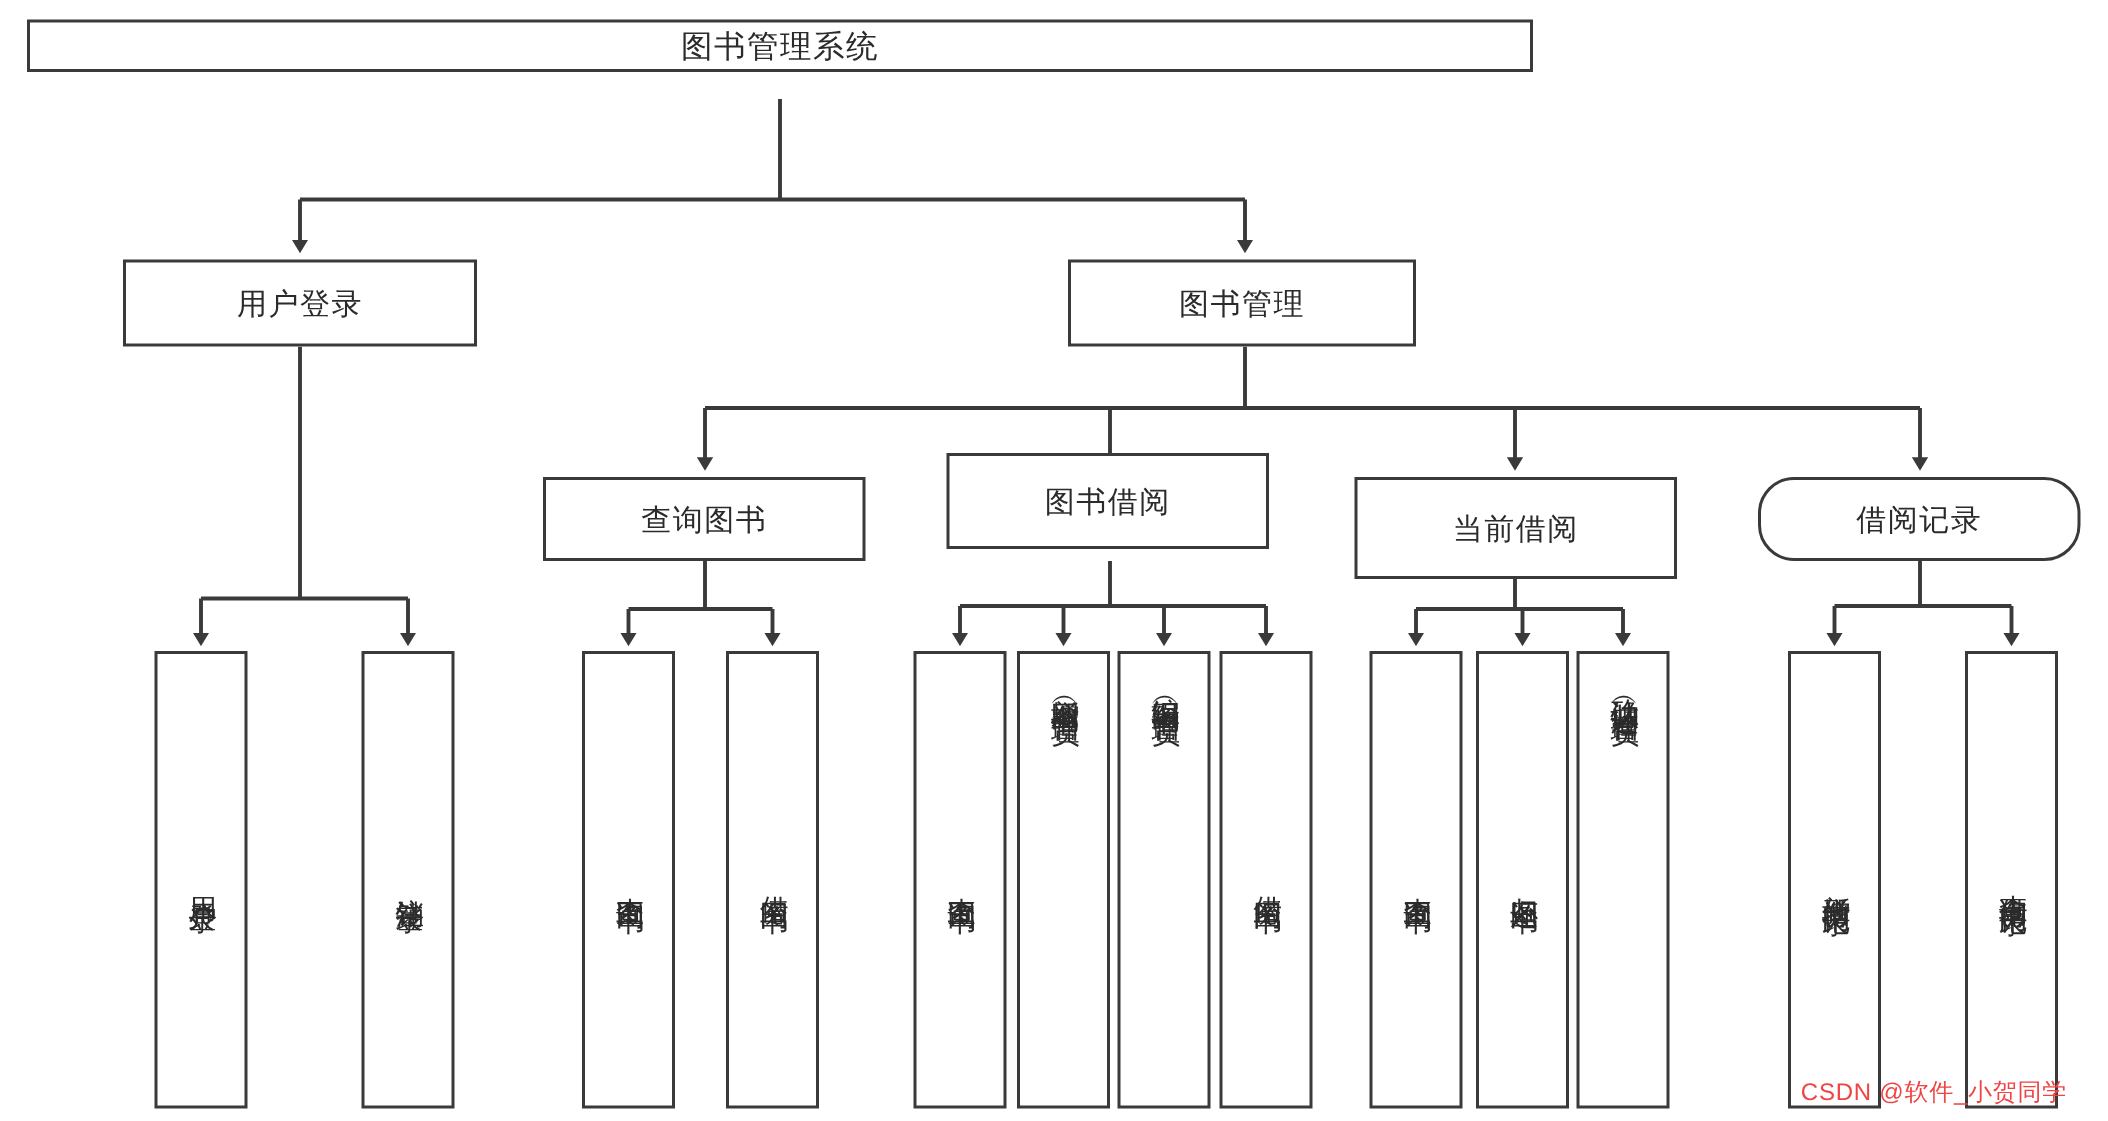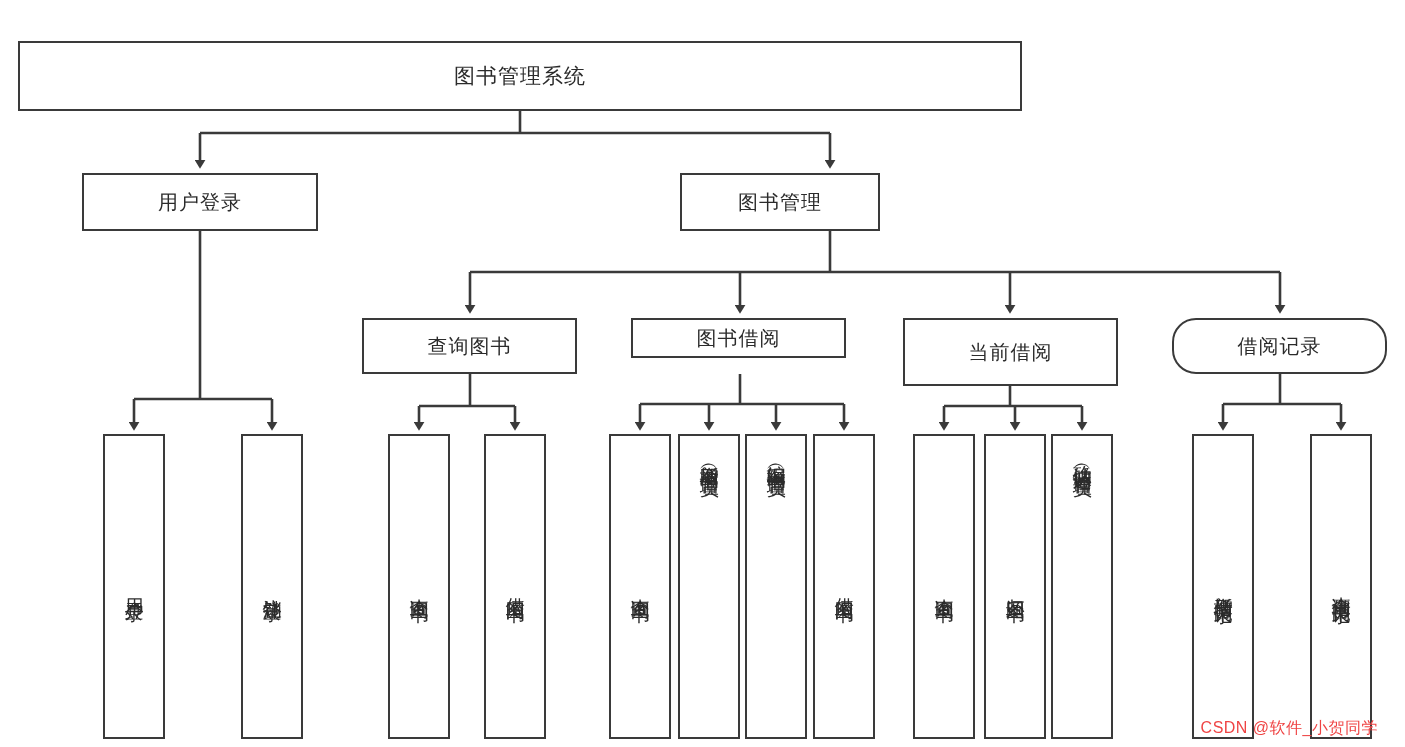--- a/index.html
+++ b/index.html
@@ -123,35 +123,35 @@
       <path d="M1015,406 L1015,423" marker-end="url(#arrow)"></path>
       <path d="M1082,406 L1082,423" marker-end="url(#arrow)"></path>
 
       <path d="M1280,374 L1280,404"></path>
       <path d="M1223,404 L1341,404"></path>
       <path d="M1223,404 L1223,423" marker-end="url(#arrow)"></path>
       <path d="M1341,404 L1341,423" marker-end="url(#arrow)"></path>
     </g>
   </svg>
 
-  <div class="node root" id="root-node" style="left: 18px; top: 13px; width: 1004px; height: 70px; margin-top: 28px;">
+  <div class="node root" id="root-node" style="left: 18px; top: 13px; width: 1004px; height: 35px;">
     <span class="htext">图书管理系统</span>
   </div>
 
   <div id="nodes-layer">
       <div class="node lvl2" style="left: 82px; top: 173px; width: 236px; height: 58px;">
         <span class="htext">用户登录</span>
       </div>
-      <div class="node lvl2" style="left: 680px; top: 173px; width: 200px; height: 58px; font-family: Liberation Serif, serif;">
+      <div class="node lvl2" style="left: 712px; top: 173px; width: 232px; height: 58px; font-family: Liberation Serif, serif;">
         <span class="htext">图书管理</span>
       </div>
       <div class="node lvl3" style="left: 362px; top: 318px; width: 215px; height: 56px;">
         <span class="htext">查询图书</span>
       </div>
-      <div class="node lvl3" style="left: 631px; top: 318px; width: 215px; height: 40px;">
+      <div class="node lvl3" style="left: 631px; top: 302px; width: 215px; height: 64px;">
         <span class="htext">图书借阅</span>
       </div>
       <div class="node lvl3" style="left: 903px; top: 318px; width: 215px; height: 68px;">
         <span class="htext">当前借阅</span>
       </div>
       <div class="node lvl3" style="left: 1172px; top: 318px; width: 215px; height: 56px; border-radius: 24px;">
         <span class="htext">借阅记录</span>
       </div>
       <div class="node leaf anchor-mid" style="left: 103px; top: 434px; width: 62px; height: 305px;">
         <span class="vtext">用户登录</span>

